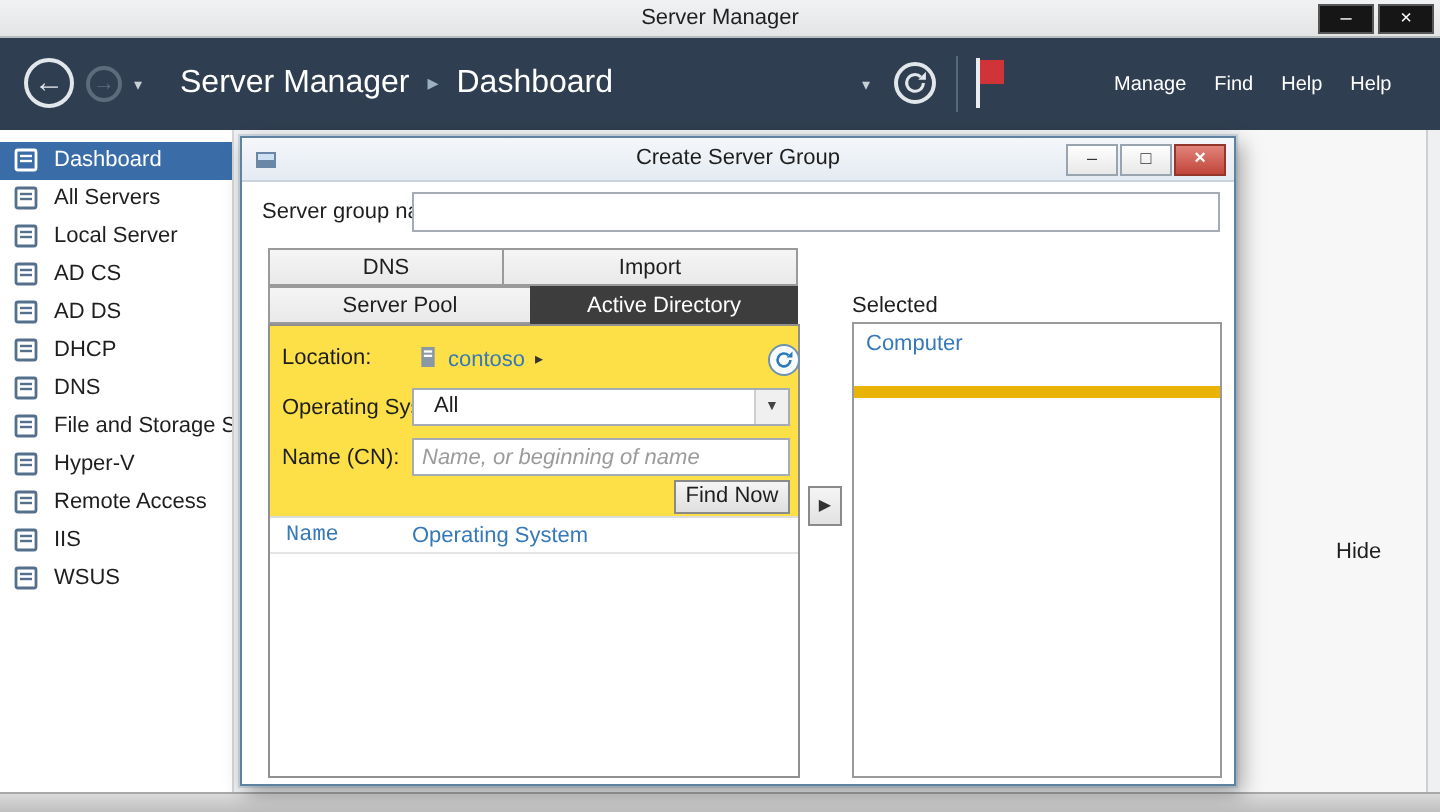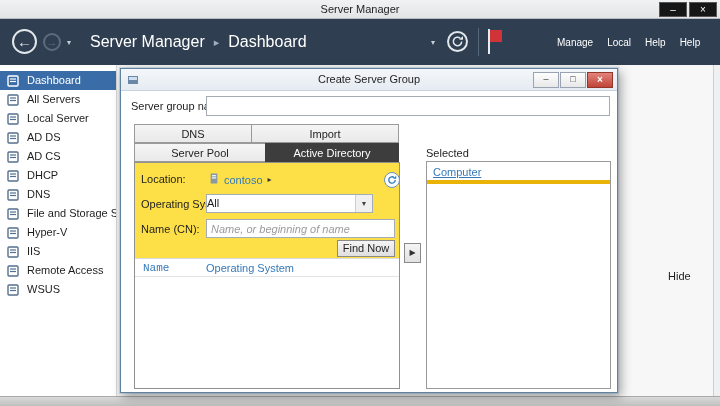--- a/index.html
+++ b/index.html
@@ -85,22 +85,22 @@
   .criteria { position:absolute; left:0; top:0; width:100%; height:96px; background:#fde047;
     border-bottom:1px solid #dcdcdc; }
   .crit-label { position:absolute; left:6px; height:19px; line-height:19px; }
   .loc-label { top:7px; } .os-label { top:32px; } .cn-label { top:57px; }
   .loc-field { position:absolute; left:71px; top:7px; width:175px; height:19px;
     display:flex; align-items:center; gap:5px; padding-left:3px; }
   .loc-value { color:#3579b8; }
   .loc-caret { color:#333; font-size:8px; }
   .crit-refresh { position:absolute; left:249px; top:9px; width:16px; height:16px; border:1px solid #6d92b5;
     border-radius:50%; color:#2a7ab8; display:flex; align-items:center; justify-content:center; background:#fbfcfe; }
-  .os-combo { position:absolute; left:71px; top:31px; width:167px; height:19px; background:#fff;
-    border:1px solid #a5acb5; line-height:17px; padding-left:0; }
+  .os-combo { position:absolute; left:71px; top:31px; width:189px; height:19px; background:#fff;
+    border:1px solid #a5acb5; line-height:17px; padding-left:10px; }
   .combo-arrow { position:absolute; right:0; top:0; width:17px; height:17px; background:#f0f0f0;
     border-left:1px solid #cfcfcf; text-align:center; line-height:17px; font-size:7px; color:#444; }
   .cn-input { position:absolute; left:71px; top:56px; width:189px; height:19px; border:1px solid #a5acb5;
     padding:0 4px; font:inherit; }
   .cn-input::placeholder { color:#9b9b9b; font-style:italic; }
   .find-btn { position:absolute; left:202px; top:77px; width:58px; height:17px;
     background:linear-gradient(#f5f5f5,#dfdfdf); border:1px solid #8a8a8a; text-align:center; line-height:15px; }
 
   .results-header { position:absolute; left:0; top:96px; width:100%; height:18px; display:flex;
     align-items:center; padding-left:8px; border-bottom:1px solid #e4e4e4; background:#fff; }
@@ -108,21 +108,21 @@
   .results-header > div:nth-of-type(1) { width:63px;font-family:Liberation Mono, monospace; }
   .results-body { position:absolute; left:0; top:114px; width:100%; bottom:0; background:#fff; }
 
   .add-btn { position:absolute; left:283px; top:174px; width:17px; height:20px;
     background:linear-gradient(#f5f5f5,#e2e2e2); border:1px solid #8a8a8a; text-align:center;
     line-height:18px; font-size:8px; color:#333; }
 
   .selected-label { position:absolute; left:305px; top:76px; height:16px; line-height:16px; }
   .selected-box { position:absolute; left:305px; top:92px; width:185px; height:228px;
     border:1px solid #9a9a9a; background:#fff; }
-  .selected-col { padding:4px 6px 2px; color:#3579b8; border-bottom:4px solid #eab308;text-decoration:underline; }
+  .selected-col { padding:4px 6px 15px; color:#3579b8; border-bottom:6px solid #eab308; }
 </style>
 </head>
 <body>
 
 <div id="screen">
 
   <div class="titlebar">
     <div class="titlebar-title">Server Manager</div>
     <div class="win-btn min">–</div>
     <div class="win-btn close">×</div>
@@ -150,21 +150,21 @@
     <div class="nav-flag">
       <svg width="16" height="25" viewBox="0 0 16 25">
         <rect x="1" y="0" width="2" height="25" fill="#e9edf0"></rect>
         <rect x="3" y="1" width="12" height="12" fill="#d13438"></rect>
       </svg>
     </div>
     <div class="nav-menu">
 
         <div class="nav-menu-item">Manage</div>
 
-        <div class="nav-menu-item">Local</div>
+        <div class="nav-menu-item">Find</div>
 
         <div class="nav-menu-item">Help</div>
 
         <div class="nav-menu-item">Help</div>
       </div>
   </div>
 
   <div class="bg-panel"></div>
   <div class="bg-vline"></div>
   <div class="hide-link">Hide</div>
@@ -205,42 +205,42 @@
       </div>
 
       <div class="side-item">
         <span class="side-icon">
           <svg width="12" height="12" viewBox="0 0 12 12">
             <rect x="1" y="1" width="10" height="10" rx="1" fill="none" stroke="currentColor" stroke-width="1.4"></rect>
             <line x1="3" y1="4" x2="9" y2="4" stroke="currentColor" stroke-width="1.2"></line>
             <line x1="3" y1="6.5" x2="9" y2="6.5" stroke="currentColor" stroke-width="1.2"></line>
           </svg>
         </span>
+        <span>AD CS</span>
+      </div>
+
+      <div class="side-item">
+        <span class="side-icon">
+          <svg width="12" height="12" viewBox="0 0 12 12">
+            <rect x="1" y="1" width="10" height="10" rx="1" fill="none" stroke="currentColor" stroke-width="1.4"></rect>
+            <line x1="3" y1="4" x2="9" y2="4" stroke="currentColor" stroke-width="1.2"></line>
+            <line x1="3" y1="6.5" x2="9" y2="6.5" stroke="currentColor" stroke-width="1.2"></line>
+          </svg>
+        </span>
         <span>AD DS</span>
       </div>
 
       <div class="side-item">
         <span class="side-icon">
           <svg width="12" height="12" viewBox="0 0 12 12">
             <rect x="1" y="1" width="10" height="10" rx="1" fill="none" stroke="currentColor" stroke-width="1.4"></rect>
             <line x1="3" y1="4" x2="9" y2="4" stroke="currentColor" stroke-width="1.2"></line>
             <line x1="3" y1="6.5" x2="9" y2="6.5" stroke="currentColor" stroke-width="1.2"></line>
           </svg>
         </span>
-        <span>AD CS</span>
-      </div>
-
-      <div class="side-item">
-        <span class="side-icon">
-          <svg width="12" height="12" viewBox="0 0 12 12">
-            <rect x="1" y="1" width="10" height="10" rx="1" fill="none" stroke="currentColor" stroke-width="1.4"></rect>
-            <line x1="3" y1="4" x2="9" y2="4" stroke="currentColor" stroke-width="1.2"></line>
-            <line x1="3" y1="6.5" x2="9" y2="6.5" stroke="currentColor" stroke-width="1.2"></line>
-          </svg>
-        </span>
         <span>DHCP</span>
       </div>
 
       <div class="side-item">
         <span class="side-icon">
           <svg width="12" height="12" viewBox="0 0 12 12">
             <rect x="1" y="1" width="10" height="10" rx="1" fill="none" stroke="currentColor" stroke-width="1.4"></rect>
             <line x1="3" y1="4" x2="9" y2="4" stroke="currentColor" stroke-width="1.2"></line>
             <line x1="3" y1="6.5" x2="9" y2="6.5" stroke="currentColor" stroke-width="1.2"></line>
           </svg>
@@ -271,32 +271,32 @@
       </div>
 
       <div class="side-item">
         <span class="side-icon">
           <svg width="12" height="12" viewBox="0 0 12 12">
             <rect x="1" y="1" width="10" height="10" rx="1" fill="none" stroke="currentColor" stroke-width="1.4"></rect>
             <line x1="3" y1="4" x2="9" y2="4" stroke="currentColor" stroke-width="1.2"></line>
             <line x1="3" y1="6.5" x2="9" y2="6.5" stroke="currentColor" stroke-width="1.2"></line>
           </svg>
         </span>
+        <span>Remote Access</span>
+      </div>
+
+      <div class="side-item">
+        <span class="side-icon">
+          <svg width="12" height="12" viewBox="0 0 12 12">
+            <rect x="1" y="1" width="10" height="10" rx="1" fill="none" stroke="currentColor" stroke-width="1.4"></rect>
+            <line x1="3" y1="4" x2="9" y2="4" stroke="currentColor" stroke-width="1.2"></line>
+            <line x1="3" y1="6.5" x2="9" y2="6.5" stroke="currentColor" stroke-width="1.2"></line>
+          </svg>
+        </span>
         <span>IIS</span>
-      </div>
-
-      <div class="side-item">
-        <span class="side-icon">
-          <svg width="12" height="12" viewBox="0 0 12 12">
-            <rect x="1" y="1" width="10" height="10" rx="1" fill="none" stroke="currentColor" stroke-width="1.4"></rect>
-            <line x1="3" y1="4" x2="9" y2="4" stroke="currentColor" stroke-width="1.2"></line>
-            <line x1="3" y1="6.5" x2="9" y2="6.5" stroke="currentColor" stroke-width="1.2"></line>
-          </svg>
-        </span>
-        <span>Remote Access</span>
       </div>
 
       <div class="side-item">
         <span class="side-icon">
           <svg width="12" height="12" viewBox="0 0 12 12">
             <rect x="1" y="1" width="10" height="10" rx="1" fill="none" stroke="currentColor" stroke-width="1.4"></rect>
             <line x1="3" y1="4" x2="9" y2="4" stroke="currentColor" stroke-width="1.2"></line>
             <line x1="3" y1="6.5" x2="9" y2="6.5" stroke="currentColor" stroke-width="1.2"></line>
           </svg>
         </span>

